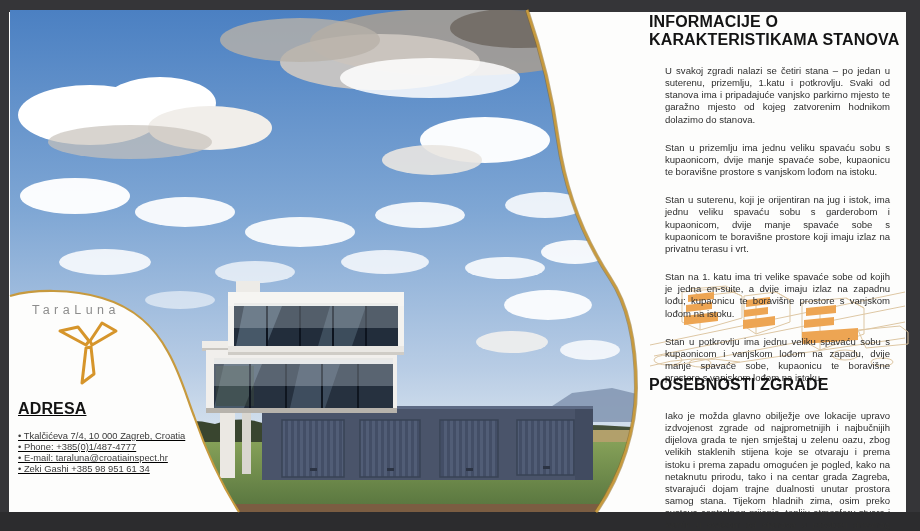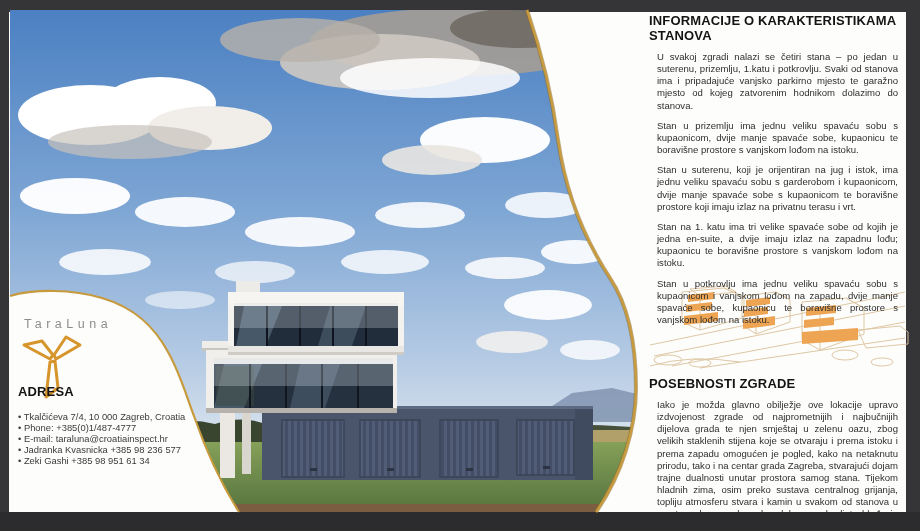--- a/index.html
+++ b/index.html
@@ -1,27 +1,27 @@
 <!DOCTYPE html>
 <html><head>
 <meta charset="utf-8">
 <style>
   html,body{margin:0;padding:0;background:#232325;}
   #stage{position:relative;width:920px;height:531px;overflow:hidden;background:#353538;
          font-family:"Liberation Sans","DejaVu Sans",sans-serif;}
   #scene{position:absolute;left:0;top:0;width:920px;height:531px;display:block;}
   .overlay{position:absolute;}
-  .sec-title{font-weight:bold;font-size:13px;color:#141414;letter-spacing:.15px;margin:0 0 5px 0;}
-  .body-copy p{margin:8px;font-size:9.55px;line-height:12.15px;text-align:justify;color:#2e2e2e;}
+  .sec-title{font-weight:bold;font-size:16px;color:#141414;letter-spacing:.15px;margin:0 0 5px 0;}
+  .body-copy p{margin:16px;font-size:9.55px;line-height:12.15px;text-align:justify;color:#2e2e2e;}
   #info-block{left:649px;top:13px;width:257px;}
   #features-block{left:649px;top:376px;width:257px;}
-  #address-block{left:18px;top:384px;width:206px;}
+  #address-block{left:18px;top:400px;width:206px;text-decoration:underline;}
   #address-block .sec-title{margin-bottom:13px;}
   .addr-item{font-size:9.4px;line-height:10.9px;color:#3a3a3a;white-space:nowrap;}
-  #logo-block{left:20px;top:317px;width:100px;text-align:left;}
+  #logo-block{left:20px;top:303px;width:100px;text-align:right;}
   #logo-wordmark{font-size:12.5px;letter-spacing:4.5px;color:#8d8d8d;font-weight:500;
                  padding-left:4px;white-space:nowrap;}
   #logo-icon{margin-top:2px;}
 </style>
 </head>
 <body>
 
 <div id="stage">
 
   <svg id="scene" viewBox="0 0 920 531">
@@ -206,21 +206,20 @@
         <path d="M30,29 L26,64 L38,55 L35,28 Z"></path>
       </g>
     </svg>
   </div>
 
   <div id="address-block" class="overlay">
     <div class="sec-title">ADRESA</div>
     <div class="addr-item">• Tkalčićeva 7/4, 10 000 Zagreb, Croatia</div>
     <div class="addr-item">• Phone: +385(0)1/487-4777</div>
     <div class="addr-item">• E-mail: taraluna@croatiainspect.hr</div>
-    <div class="addr-item">• Jadranka Kvasnicka +385 98 236 577</div>
     <div class="addr-item">• Zeki Gashi +385 98 951 61 34</div>
   </div>
 
   <div id="info-block" class="overlay body-copy">
     <div class="sec-title">INFORMACIJE O KARAKTERISTIKAMA STANOVA</div>
     <p>U svakoj zgradi nalazi se četiri stana – po jedan u suterenu, prizemlju, 1.katu i potkrovlju. Svaki od stanova ima i pripadajuće vanjsko parkirno mjesto te garažno mjesto od kojeg zatvorenim hodnikom dolazimo do stanova.</p>
     <p>Stan u prizemlju ima jednu veliku spavaću sobu s kupaonicom, dvije manje spavaće sobe, kupaonicu te boravišne prostore s vanjskom lođom na istoku.</p>
     <p>Stan u suterenu, koji je orijentiran na jug i istok, ima jednu veliku spavaću sobu s garderobom i kupaonicom, dvije manje spavaće sobe s kupaonicom te boravišne prostore koji imaju izlaz na privatnu terasu i vrt.</p>
     <p>Stan na 1. katu ima tri velike spavaće sobe od kojih je jedna en-suite, a dvije imaju izlaz na zapadnu lođu; kupaonicu te boravišne prostore s vanjskom lođom na istoku.</p>
     <p>Stan u potkrovlju ima jednu veliku spavaću sobu s kupaonicom i vanjskom lođom na zapadu, dvije manje spavaće sobe, kupaonicu te boravišne prostore s vanjskom lođom na istoku.</p>

